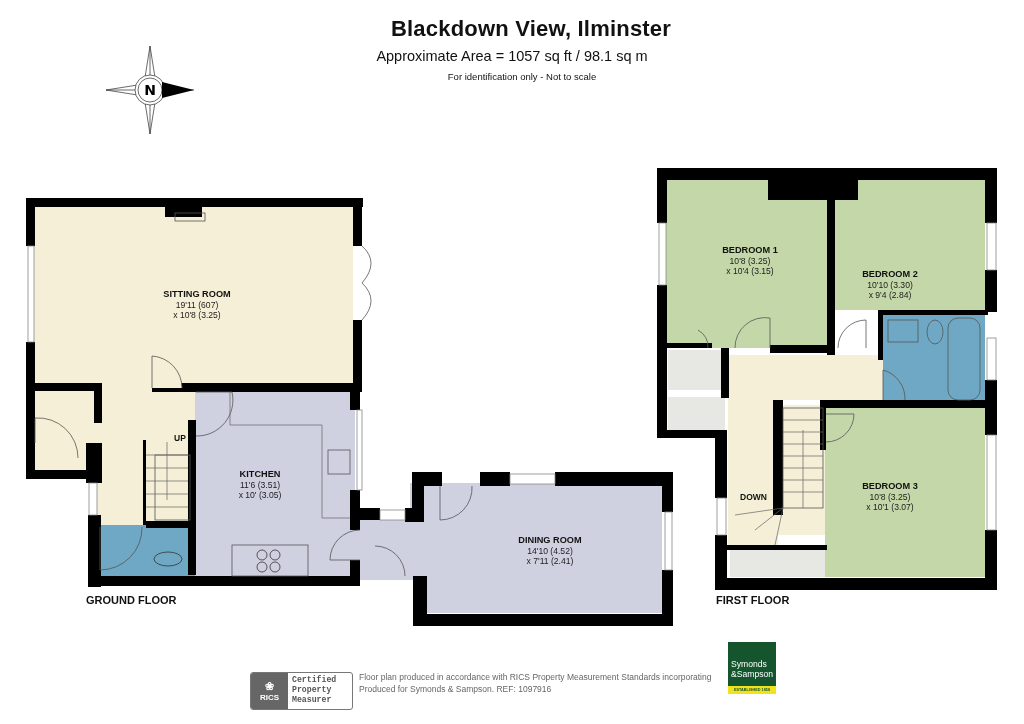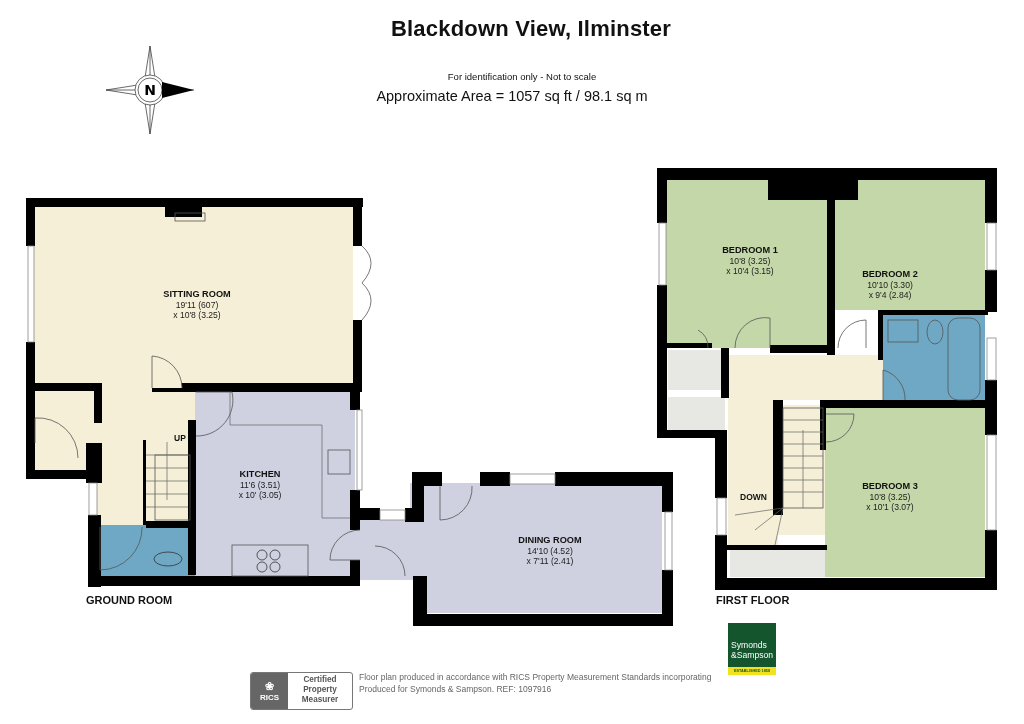--- a/index.html
+++ b/index.html
@@ -1,31 +1,31 @@
 <!DOCTYPE html>
 <html><head>
 <meta charset="utf-8">
 <style>
   html, body { margin:0; padding:0; background:#ffffff; }
   body { width:1024px; height:724px; position:relative; overflow:hidden; font-family:"Liberation Sans", sans-serif; color:#111; }
   .hdr { position:absolute; left:0; width:1024px; text-align:center; }
   .title { top:16px; font-size:22px; font-weight:bold; letter-spacing:0.2px;padding-left:19px; }
-  .area { top:48px; font-size:14.5px;margin-top:40px; }
+  .area { top:48px; font-size:14.5px; }
   .note { top:71px; font-size:9.5px;padding-left:10px; }
   .compass { position:absolute; left:104px; top:44px; width:92px; height:92px; }
   .plan { position:absolute; left:0; top:0; width:1024px; height:724px; }
   .lbl { position:absolute; text-align:center; font-size:8.6px; line-height:10.5px; color:#222; }
   .lbl .rn { font-weight:bold; font-size:9.2px; color:#111; }
   .floorlbl { position:absolute; font-weight:bold; font-size:11px; color:#111; }
   .small { position:absolute; font-size:8.5px; font-weight:bold; color:#111; }
   .footer-rics { position:absolute; left:250px; top:672px; width:101px; height:36px; border:1px solid #777; border-radius:3px; display:flex; overflow:hidden; }
   .rics-left { width:37px; background:#666; color:#fff; display:flex; flex-direction:column; align-items:center; justify-content:center; font-size:8px; font-weight:bold; }
-  .rics-right { flex:1; padding:2px 4px; font-family:Liberation Sans, sans-serif; font-size:8.2px; line-height:10px; color:#555; font-weight:bold;text-align:center; }
+  .rics-right { flex:1; padding:2px 4px; font-family:Liberation Mono, monospace; font-size:8.2px; line-height:10px; color:#555; font-weight:bold; }
   .footer-text { position:absolute; left:359px; top:672px; font-size:8.5px; line-height:11.5px; color:#666; width:360px; }
-  .ss-logo { position:absolute; left:728px; top:623px; width:48px; height:52px; background:#14552e; color:#fff; }
+  .ss-logo { position:absolute; left:728px; top:642px; width:48px; height:52px; background:#14552e; color:#fff; }
   .ss-logo .nm { position:absolute; left:3px; top:17px; font-size:8.6px; line-height:10px; }
   .ss-logo .est { position:absolute; left:0; bottom:0; width:48px; height:8px; background:#f2e21c; color:#14552e; font-size:3.8px; text-align:center; line-height:8px; font-weight:bold; }
 </style>
 </head>
 <body>
 
 <div class="hdr title">Blackdown View, Ilminster</div>
 <div class="hdr area">Approximate Area = 1057 sq ft / 98.1 sq m</div>
 <div class="hdr note">For identification only - Not to scale</div>
 
@@ -216,21 +216,21 @@
   <div class="rn">KITCHEN</div>
   <div>11'6 (3.51)</div>
   <div>x 10' (3.05)</div>
 </div>
 <div class="lbl" style="left:500px;top:535px;width:100px;">
   <div class="rn">DINING ROOM</div>
   <div>14'10 (4.52)</div>
   <div>x 7'11 (2.41)</div>
 </div>
 <div class="small" style="left:174px;top:433px;">UP</div>
-<div class="floorlbl" style="left:86px;top:594px;">GROUND ROOM</div>
+<div class="floorlbl" style="left:86px;top:594px;">GROUND FLOOR</div>
 
 <div class="lbl" style="left:710px;top:245px;width:80px;">
   <div class="rn">BEDROOM 1</div>
   <div>10'8 (3.25)</div>
   <div>x 10'4 (3.15)</div>
 </div>
 <div class="lbl" style="left:850px;top:229px;width:80px;margin-top:40px;">
   <div class="rn">BEDROOM 2</div>
   <div>10'10 (3.30)</div>
   <div>x 9'4 (2.84)</div>

